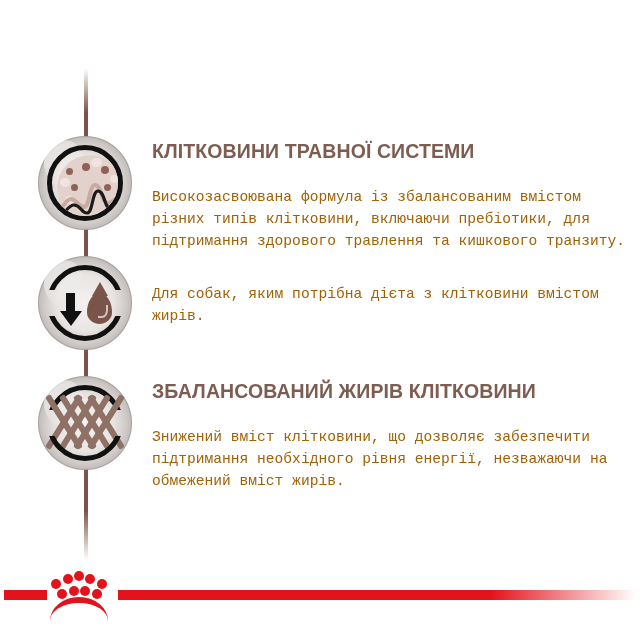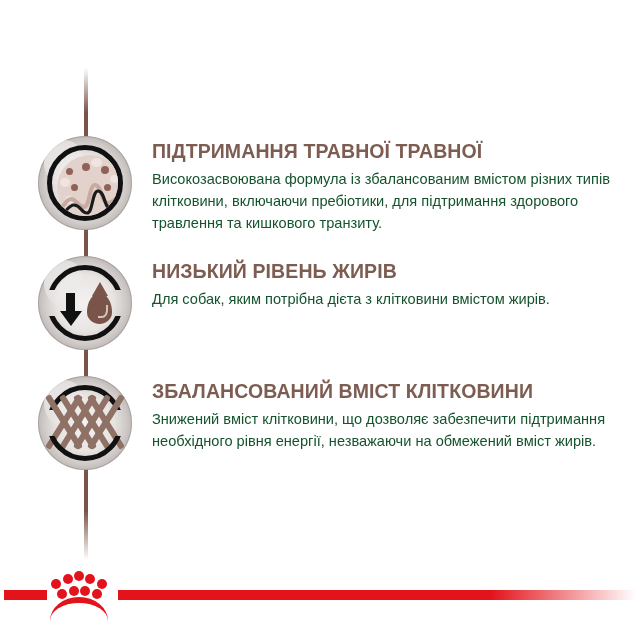--- a/index.html
+++ b/index.html
@@ -132,23 +132,24 @@
 
   
   .txt { position:absolute; left:152px; top:4px; width:474px; }
   .head {
     font-size:19.5px; font-weight:bold;
     color:#7d5d52; letter-spacing:0.1px;
     line-height:1.18;
     white-space:nowrap;
   }
   .body {
-    margin-top:5px;
+    margin-top:23px;
     font-size:14.6px; line-height:1.52;
-    color:#14532d;
+    color:#a16207;
+    font-family:Liberation Mono, monospace;
   }
 
   
   .footer { position:absolute; left:0; bottom:0; width:640px; height:76px; }
   .bar-left {
     position:absolute; left:4px; top:36px;
     width:43px; height:10px; background:#e3131b;
   }
   .bar-right {
     position:absolute; left:118px; top:36px;
@@ -192,38 +193,37 @@
             <span class="dot light" style="left:8px;  top:41px; width:9px;  height:8px;"></span>
           </div>
           <svg class="wave" viewBox="0 0 66 66">
             <path d="M-2 56 C6 56 8 44 14 44 C20 44 21 52 27 52 C33 52 32 30 38 30 C45 30 44 48 51 48 C58 48 58 40 68 40" fill="none" stroke="#c7aaa0" stroke-width="4" stroke-linecap="round"></path>
             <path d="M-2 62 C8 62 10 50 17 50 C24 50 24 58 30 58 C36 58 35 36 41 36 C48 36 47 54 54 54 C61 54 62 46 70 46" fill="none" stroke="#1b1b1b" stroke-width="3.2" stroke-linecap="round"></path>
           </svg>
         </div>
       </div>
     </div>
     <div class="txt">
-      <div class="head">ПІДТРИМАННЯ ТРАВНОЇ ТРАВНОЇ</div>
+      <div class="head">КЛІТКОВИНИ ТРАВНОЇ СИСТЕМИ</div>
       <div class="body">Високозасвоювана формула із збалансованим вмістом різних типів клітковини, включаючи пребіотики, для підтримання здорового травлення та кишкового транзиту.</div>
     </div>
   </div>
 
   <div class="feature f1">
     <div class="icon-wrap">
       <div class="medallion">
         <div class="sheen"></div>
       </div>
       <div class="inner ring-split">
         <span class="arrow-shaft"></span>
         <span class="arrow-head"></span>
         <span class="droplet"></span>
       </div>
     </div>
     <div class="txt">
-      <div class="head">НИЗЬКИЙ РІВЕНЬ ЖИРІВ</div>
       <div class="body">Для собак, яким потрібна дієта з клітковини вмістом жирів.</div>
     </div>
   </div>
 
   <div class="feature f2">
     <div class="icon-wrap">
       <div class="medallion">
         <div class="sheen"></div>
       </div>
       <div class="inner ring-split">
@@ -233,21 +233,21 @@
           <i style="left:32px; top:-4px; width:6px; height:62px; transform:rotate(32deg);"></i>
           <i style="left:46px; top:-4px; width:6px; height:62px; transform:rotate(32deg);"></i>
           <i style="left:4px;  top:-4px; width:6px; height:62px; transform:rotate(-32deg);"></i>
           <i style="left:18px; top:-4px; width:6px; height:62px; transform:rotate(-32deg);"></i>
           <i style="left:32px; top:-4px; width:6px; height:62px; transform:rotate(-32deg);"></i>
           <i style="left:46px; top:-4px; width:6px; height:62px; transform:rotate(-32deg);"></i>
         </div>
       </div>
     </div>
     <div class="txt">
-      <div class="head">ЗБАЛАНСОВАНИЙ ВМІСТ КЛІТКОВИНИ</div>
+      <div class="head">ЗБАЛАНСОВАНИЙ ЖИРІВ КЛІТКОВИНИ</div>
       <div class="body">Знижений вміст клітковини, що дозволяє забезпечити підтримання необхідного рівня енергії, незважаючи на обмежений вміст жирів.</div>
     </div>
   </div>
 
   <div class="footer">
     <span class="bar-left"></span>
     <span class="bar-right"></span>
     <div class="crown">
       <span class="cd" style="left:3px;  top:11px; width:10px; height:10px;"></span>
       <span class="cd" style="left:15px; top:6px;  width:10px; height:10px;"></span>

